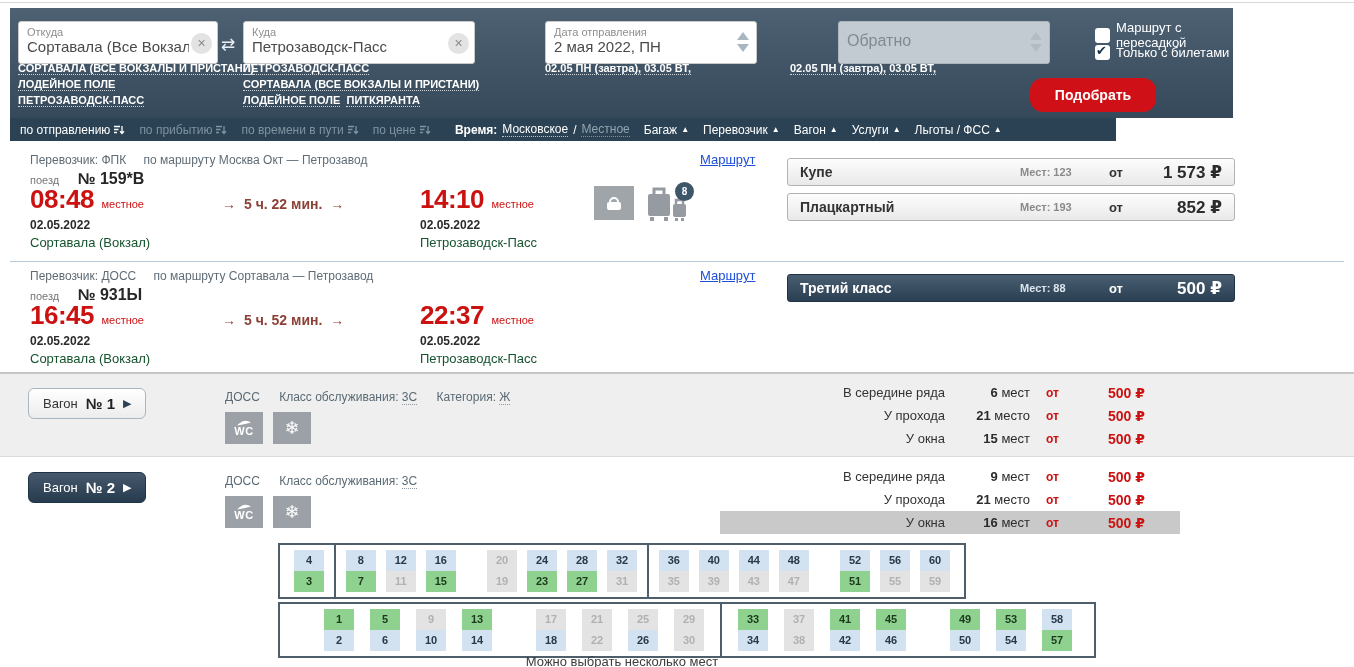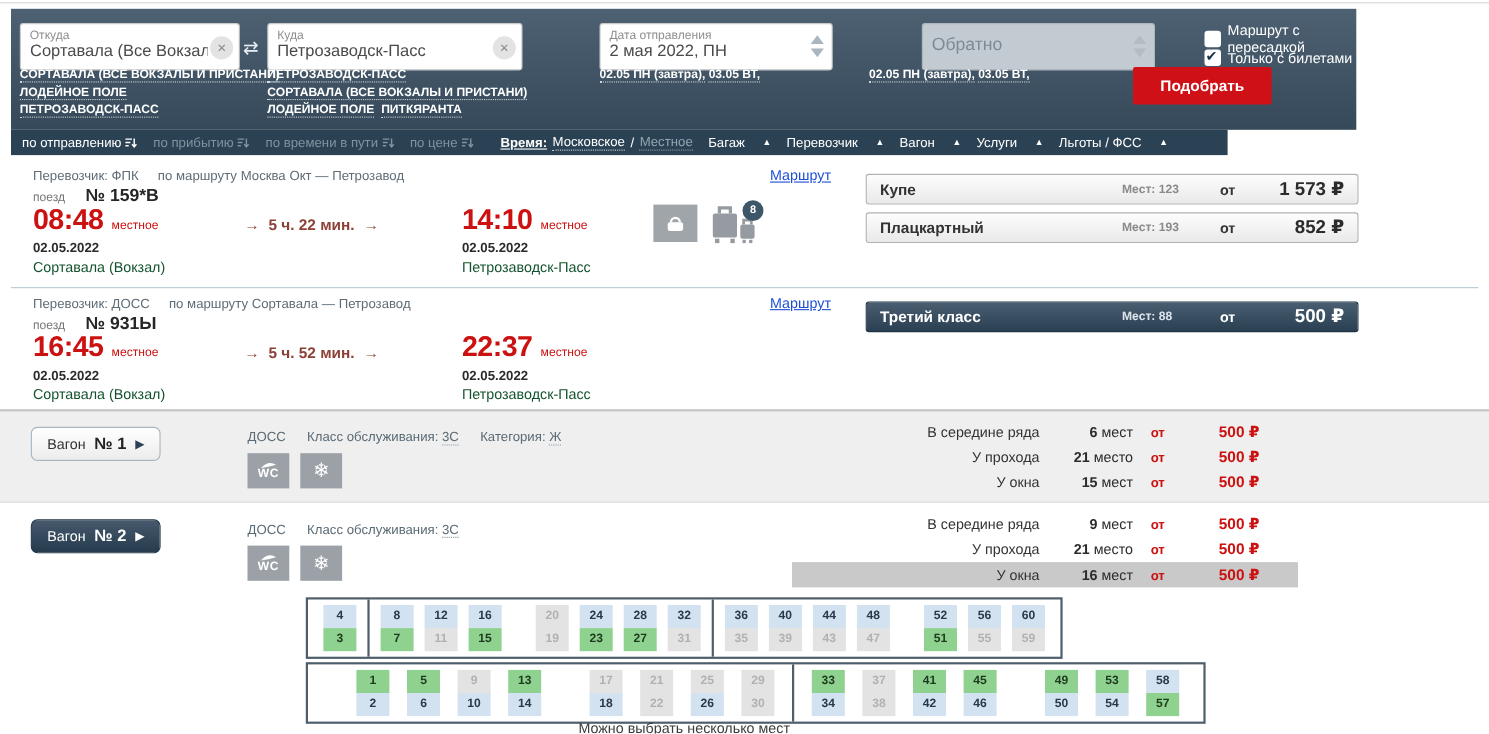--- a/index.html
+++ b/index.html
@@ -32,34 +32,34 @@
   .field.gray .sp-up { border-bottom-color:#b4bcc2; }
   .field.gray .sp-dn { border-top-color:#b4bcc2; }
   .hlinks { position:absolute; font-size:11px; font-weight:bold; color:#fff; line-height:16px; }
   .hlinks span { border-bottom:1px dotted rgba(255,255,255,.75); cursor:pointer; white-space:nowrap; }
   .hl-from { left:8px; top:52px; } .hl-to { left:233px; top:52px; }
   .hl-date { left:535px; top:52px; font-weight:bold; } .hl-ret { left:780px; top:52px; }
   .cb-row { position:absolute; left:1085px; display:flex; align-items:center; gap:6px; color:#fff; font-size:13px; }
   .cb-box { width:15px; height:15px; background:#fff; border-radius:3px; position:relative; cursor:pointer; flex:0 0 15px; }
   .cb-box .mark { display:none; position:absolute; left:1px; top:-2px; color:#16324a; font-size:13px; }
   .cb-row.checked .mark { display:block; }
-  .submit { position:absolute; left:1020px; top:53px; width:126px; height:34px; background:#cf1117; border:none;
-            border-radius:2px; color:#fff; font-size:14px; font-weight:bold; font-family:inherit; cursor:pointer; }
+  .submit { position:absolute; left:1020px; top:70px; width:126px; height:34px; background:#cf1117; border:none;
+            border-radius:13px; color:#fff; font-size:14px; font-weight:bold; font-family:inherit; cursor:pointer; }
 
   
   .filterbar { position:absolute; left:10px; top:118px; width:1106px; height:23px; background:#2b4254;
                display:flex; align-items:center; font-size:12px; color:#fff; padding:0 10px; gap:14px; white-space:nowrap; }
   .sortitem { display:flex; align-items:center; gap:3px; cursor:pointer; }
   .sortitem.inactive { color:#7f93a1; }
   .sortitem svg { display:block; }
   .tz { margin-left:10px; display:flex; gap:5px; align-items:center; }
-  .tz .bold { font-weight:bold;text-decoration:underline; }
+  .tz .bold { font-weight:bold; }
   .tz .lnk { border-bottom:1px dotted rgba(255,255,255,.7); cursor:pointer; }
   .tz .lnk.dim { color:#93a5b1; border-bottom-color:rgba(160,180,195,.7); }
-  .fdrop { display:flex; align-items:center; gap:16px; cursor:pointer; }
+  .fdrop { display:flex; align-items:center; gap:4px; cursor:pointer; }
   .fdrop .tri { font-size:8px; }
 
   
   .train { position:absolute; left:10px; width:1334px; height:114px; }
   .t2 { border-top:1px solid #b6c9d8; }
   .t-carrier { position:absolute; left:20px; top:7px; font-size:12px; color:#5f6c76; }
   .t-carrier .sp { margin-left:14px; }
   .t-num { position:absolute; left:20px; top:24px; }
   .t-num .w { font-size:11px; color:#777; margin-right:14px; }
   .t-num .n { font-size:16px; font-weight:bold; color:#262626; }

